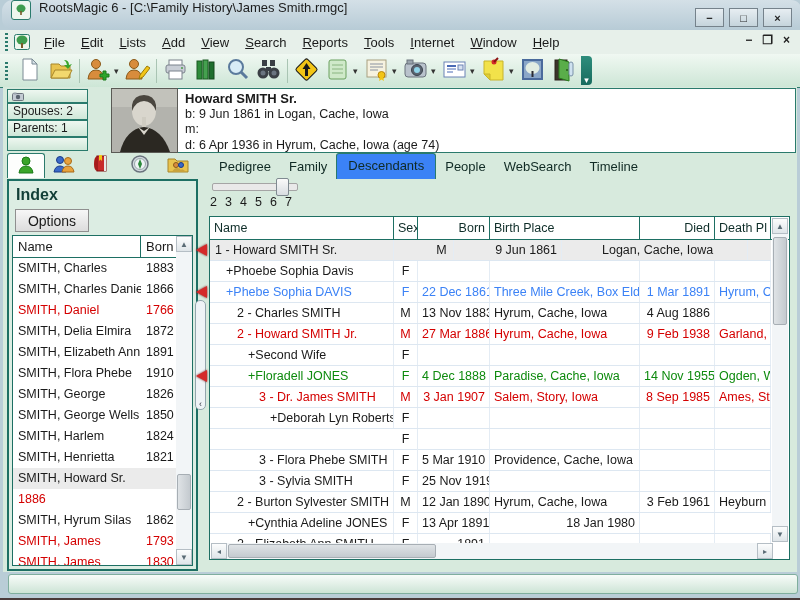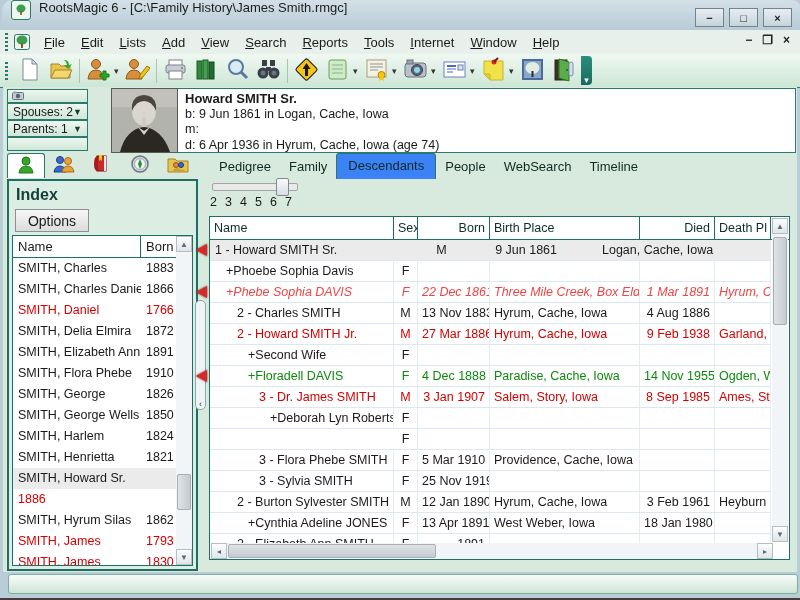--- a/index.html
+++ b/index.html
@@ -34,21 +34,21 @@
   .dd{font-size:9px;color:#333;width:8px;}
   .tsep{width:1px;height:24px;background:#a9c4b3;margin:0 3px;}
   #tb-overflow{width:11px;height:29px;background:linear-gradient(#2e8d7c,#176b5e);
     border-radius:0 4px 4px 0;color:#fff;font-size:9px;display:flex;align-items:flex-end;
     justify-content:center;margin-left:2px;}
   
   #client{position:absolute;left:3px;top:87px;width:794px;height:485px;background:#d7eadd;}
   
   .sumbox{position:absolute;left:4px;width:81px;border:1px solid #2a7a6c;
     background:linear-gradient(#eef7f0,#cfe7d8);box-sizing:border-box;font-size:12px;
-    display:flex;align-items:center;}
+    display:flex;align-items:flex-start;flex-direction:column;}
   .sumbox .lbl{flex:1;padding-left:5px;}
   .sumbox .dar{font-size:9px;color:#1a3c34;padding-right:5px;}
   #portrait{position:absolute;left:108px;top:1px;width:67px;height:65px;border:1px solid #5a5a55;box-sizing:border-box;}
   #infobox{position:absolute;left:175px;top:1px;width:618px;height:65px;background:#fff;
     border:1px solid #2a7a6c;border-left:none;box-sizing:border-box;padding:2px 0 0 7px;line-height:15.5px;font-size:12.5px;}
   #infobox .pname{font-weight:bold;font-size:13px;}
   
   #sidetabs{position:absolute;left:4px;top:66px;height:26px;display:flex;}
   .sicontab{width:38px;height:25px;display:flex;align-items:center;justify-content:center;}
   .sicontab.active{background:#fdfefd;border:1px solid #2a7a6c;border-bottom:none;
@@ -107,21 +107,21 @@
   #dbody{position:absolute;left:0;top:23px;width:561px;height:303px;overflow:hidden;}
   .drow{height:21px;line-height:20px;font-size:12.5px;white-space:nowrap;border-bottom:1px solid #dde7f1;box-sizing:border-box;}
   .drow div{overflow:hidden;border-right:1px solid #e4ecf4;padding:0 4px;box-sizing:border-box;}
   .drow .ra{text-align:right;}
   .drow .ca{text-align:center;padding:0;}
   #dvscroll{position:absolute;right:1px;top:1px;width:16px;height:324px;}
   #dhscroll{position:absolute;left:1px;top:326px;width:562px;height:16px;}
   
   #statusbar{position:absolute;left:5px;top:487px;width:790px;height:20px;border:1px solid #7fae9e;
     border-radius:3px;background:linear-gradient(#f8fcf9,#cde4d6);box-sizing:border-box;}
-  .cblack{color:#1a1a1a;} .cred{color:#d40000;} .cblue{color:#ef4444;font-style:italic;} .cgreen{color:#0d8a0d;}
+  .cblack{color:#1a1a1a;} .cred{color:#d40000;} .cblue{color:#3b82f6;} .cgreen{color:#0d8a0d;}
   .selrow{background:#ebebeb;gap:36px;}
 </style>
 </head>
 <body>
 
 <div id="app">
 
   <div id="titlebar">
     <span class="applogo">
       <svg width="12" height="12" viewBox="0 0 12 12">
@@ -543,21 +543,21 @@
           </div>
           <div class="drow dgrid cblack">
             <div style="padding-left: 38px;">+Second Wife</div>
             <div class="ca">F</div>
             <div class="ra"></div>
             <div></div>
             <div class="ra"></div>
             <div></div>
           </div>
           <div class="drow dgrid cgreen">
-            <div style="padding-left: 38px;">+Floradell DAVIS</div>
+            <div style="padding-left: 38px;">+Floradell JONES</div>
             <div class="ca">F</div>
             <div class="ra">4 Dec 1888</div>
             <div>Paradise, Cache, Iowa</div>
             <div class="ra">14 Nov 1955</div>
             <div>Ogden, W</div>
           </div>
           <div class="drow dgrid cred">
             <div style="padding-left: 49px;">3 - Dr. James SMITH</div>
             <div class="ca">M</div>
             <div class="ra">3 Jan 1907</div>
@@ -602,21 +602,20 @@
             <div class="ca">M</div>
             <div class="ra">12 Jan 1890</div>
             <div>Hyrum, Cache, Iowa</div>
             <div class="ra">3 Feb 1961</div>
             <div>Heyburn</div>
           </div>
           <div class="drow dgrid cblack">
             <div style="padding-left: 38px;">+Cynthia Adeline JONES</div>
             <div class="ca">F</div>
             <div class="ra">13 Apr 1891</div>
-            <div>West Weber, Iowa</div>
             <div class="ra">18 Jan 1980</div>
             <div></div>
           </div>
           <div class="drow dgrid cblack">
             <div style="padding-left: 27px;">2 - Elizabeth Ann SMITH</div>
             <div class="ca">F</div>
             <div class="ra">1891</div>
             <div></div>
             <div class="ra"></div>
             <div></div>

